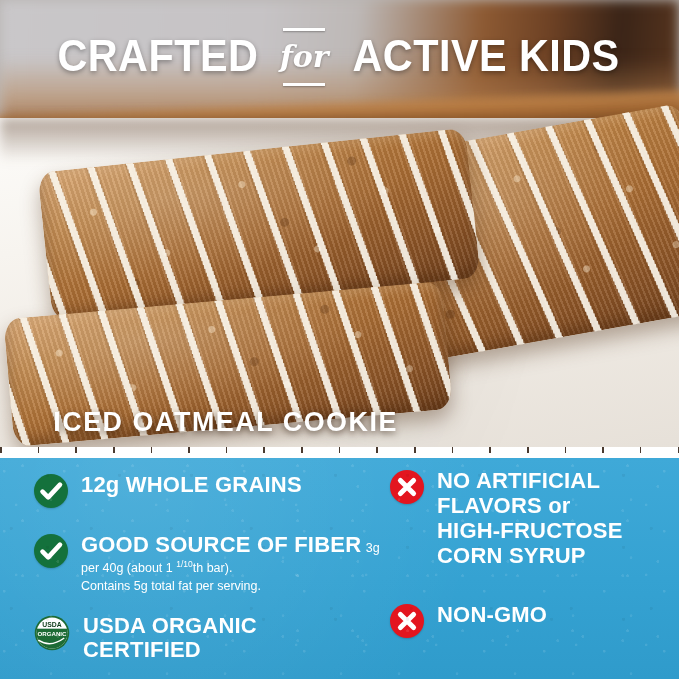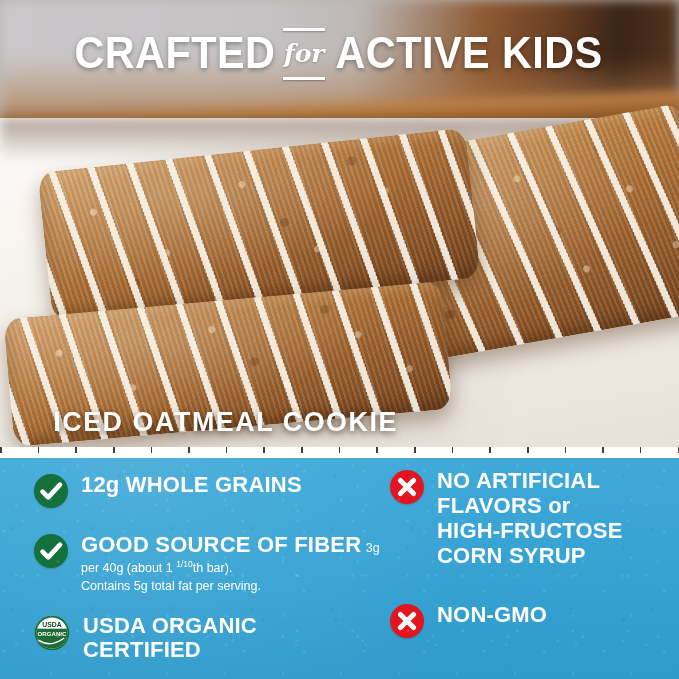--- a/index.html
+++ b/index.html
@@ -111,20 +111,21 @@
   #bar-right { left: 372px;top: 130px; width: 330px; height: 210px; transform: rotate(-10deg); }
 
   
   .headline {
     position: absolute;
     left: 0; top: 27px;
     width: 679px;
     display: flex;
     align-items: center;
     justify-content: center;
+    gap: 13px;
     z-index: 30;
   }
   .headline-word {
     font-family: "Liberation Sans", sans-serif;
     font-weight: 700;
     font-size: 44px;
     letter-spacing: 0.5px;
     color: #ffffff;
     text-shadow: 0 2px 5px rgba(0,0,0,.35);
     transform: scaleX(0.94);
@@ -139,21 +140,21 @@
     transform: translateY(1px);
   }
   .headline-for .rule {
     width: 42px; height: 3px; background: #ffffff;
     box-shadow: 0 1px 2px rgba(0,0,0,.3);
   }
   .headline-for .for-txt {
     font-family: "DejaVu Serif", serif;
     font-style: italic;
     font-weight: 700;
-    font-size: 25px;
+    font-size: 30px;
     color: #ffffff;
     line-height: 1.05;
     margin: 10px 0;
     text-shadow: 0 1px 3px rgba(0,0,0,.3);
   }
 
   
   .product-name {
     position: absolute;
     left: 46px;

